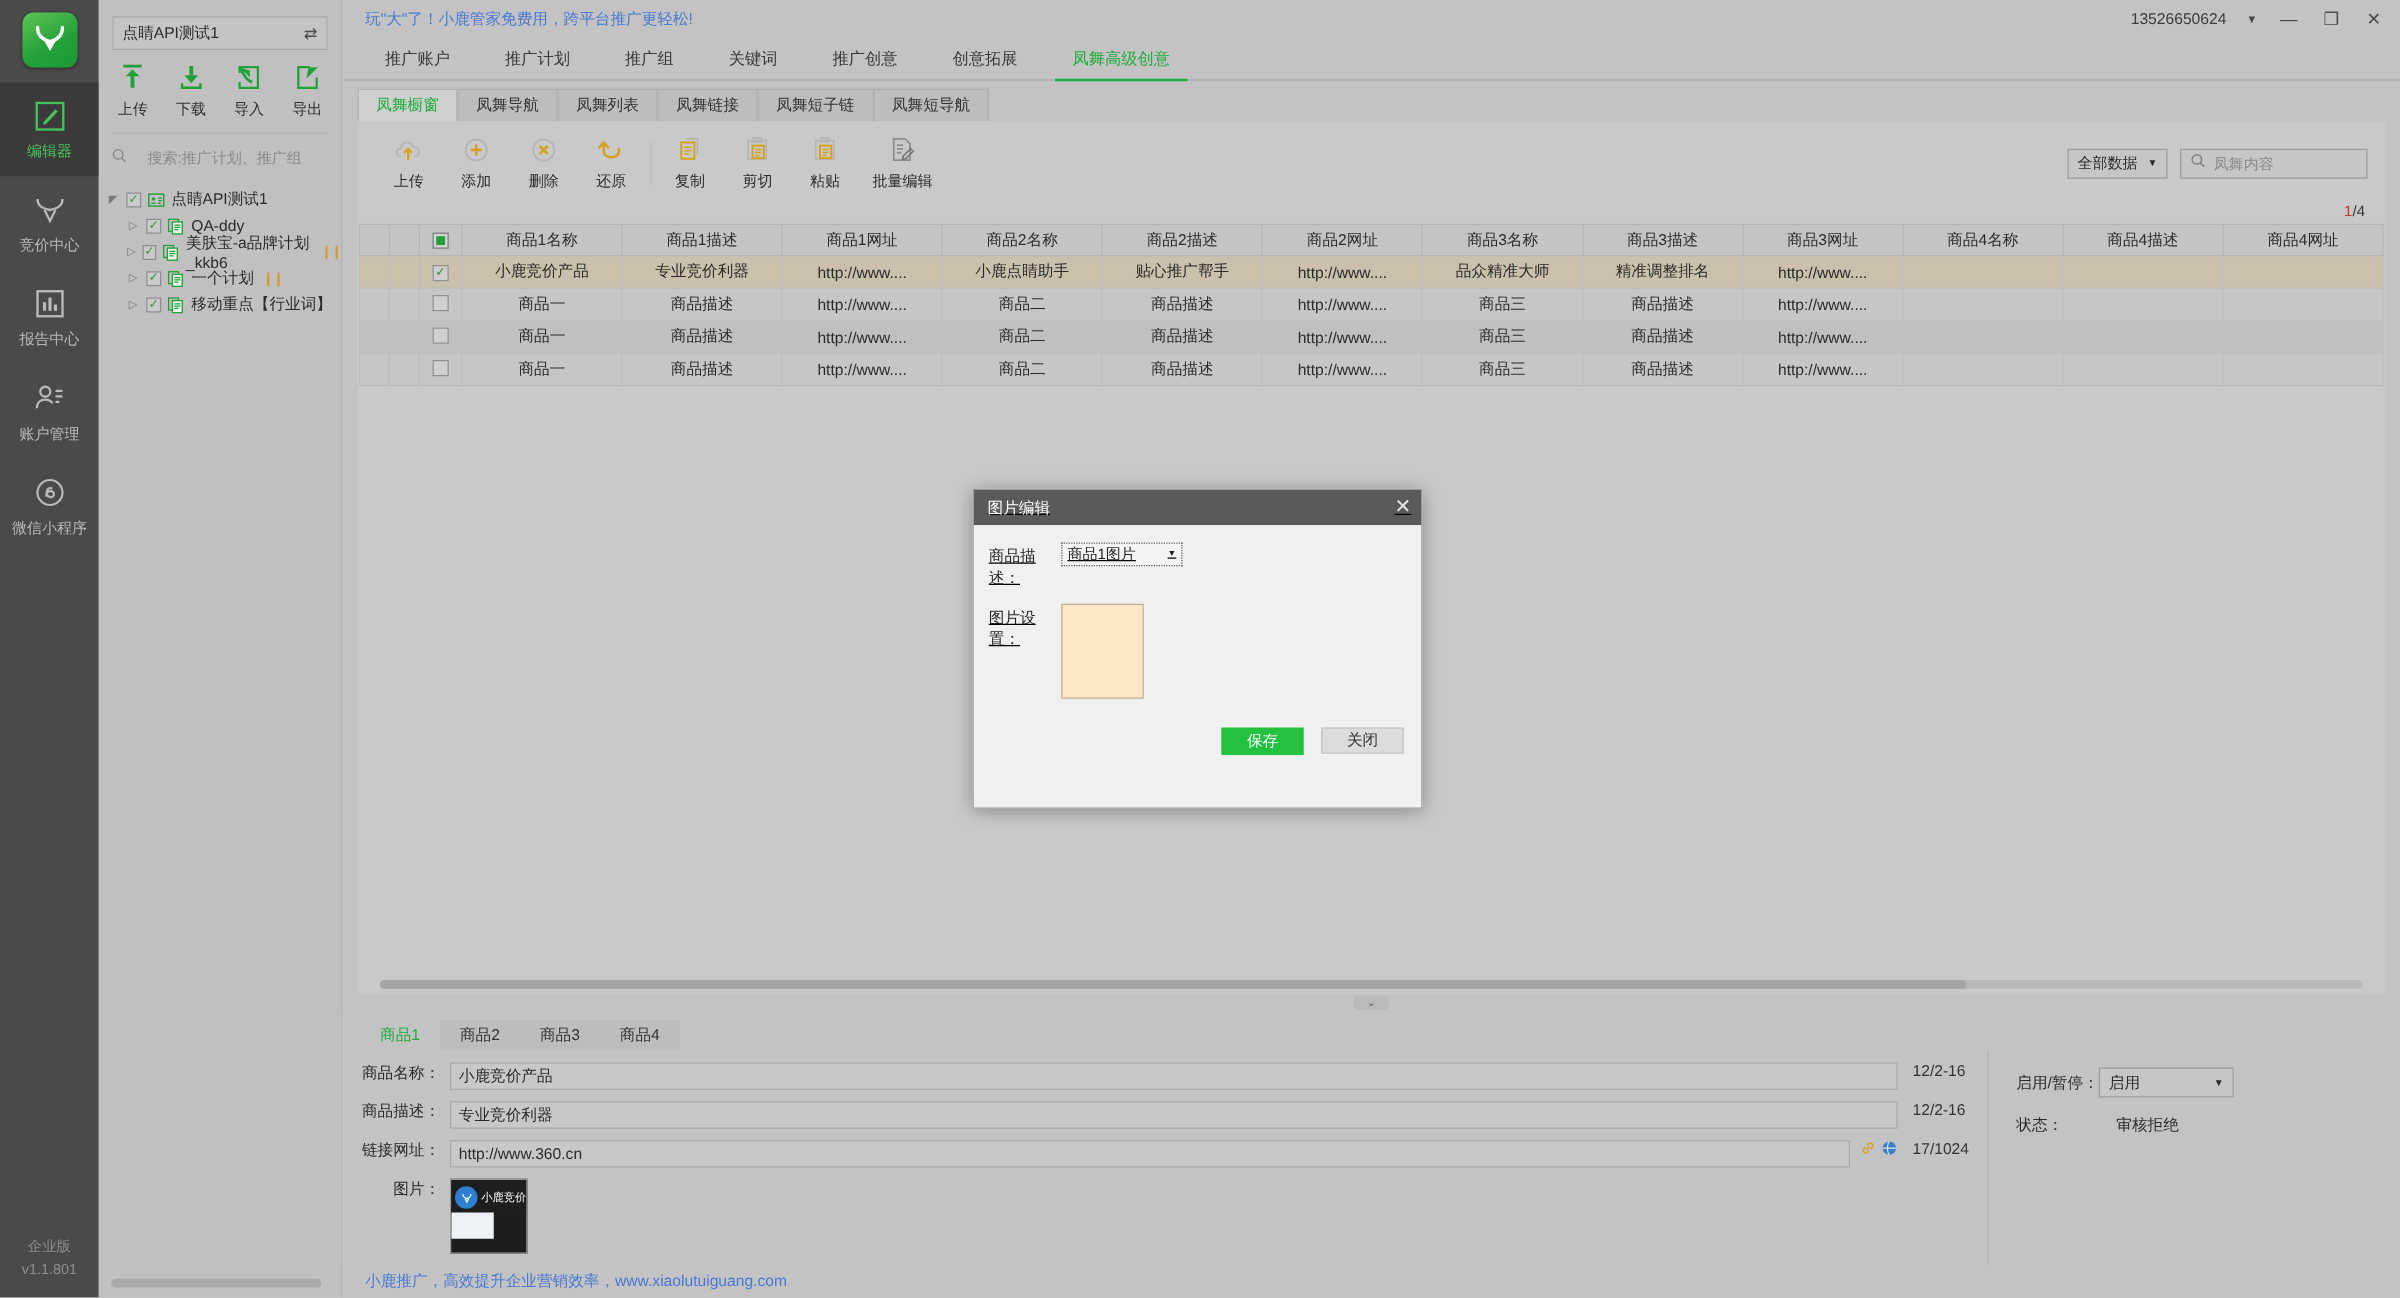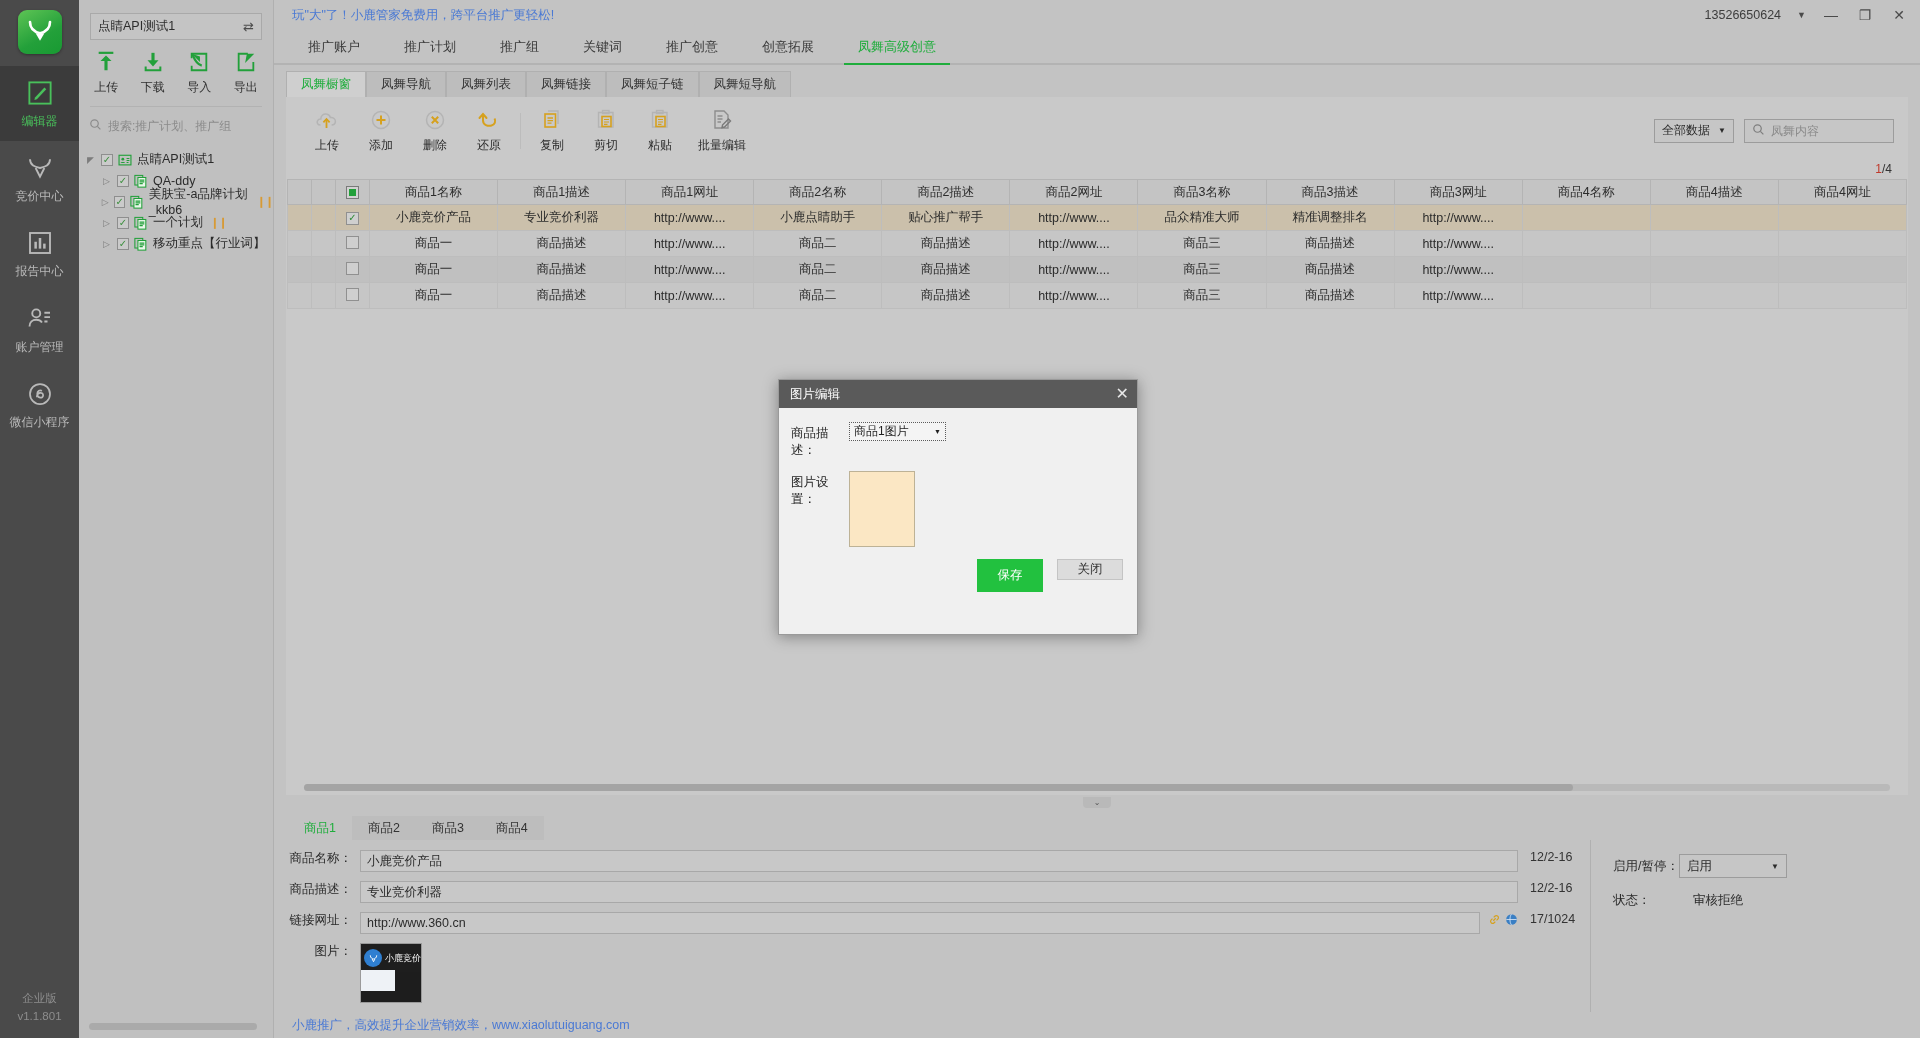--- a/index.html
+++ b/index.html
@@ -49,21 +49,21 @@
     padding: 0 7px; font-size: 12.5px; color: #2c2c2c; cursor: pointer;
   }
   .acct-select .swap { margin-left: auto; color: #4c4c4c; font-size: 13px; }
   .lp-toolbar { display: flex; padding: 10px 4px 8px; }
   .lp-tool { flex: 1; text-align: center; cursor: pointer; color: #2f2f2f; font-size: 12px; }
   .lp-tool .ico { display: block; height: 26px; }
   .lp-tool .ico svg { width: 22px; height: 24px; }
   .lp-tool .lbl { display:block; margin-top: 3px; }
   .lp-divider { height:1px; background:#b2b2b2; margin: 2px 11px 0; }
   .search-row {
-    margin: 8px 10px 4px; display: flex; align-items: center; gap: 6px;
+    margin: 8px 10px 4px; display: flex; align-items: center; gap: 16px;
     height: 22px; color: #7d7d7d; font-size: 12px;
   }
   .search-row input {
     border: none; outline: none; background: transparent; width: 100%;
     font-size: 12px; color: #555; font-family: inherit;
   }
   .search-row input::placeholder { color: #8b8b8b; }
   .tree { padding: 8px 0 0 6px; font-size: 12.5px; color: #2b2b2b; }
   .tnode { display: flex; align-items: center; height: 21px; gap: 5px; cursor: pointer; }
   .tnode.lvl2 { padding-left: 16px; }
@@ -229,43 +229,44 @@
   .dval { font-size:12.5px; color:#2b2b2b; padding-left: 14px;}
 
   .footer {
     height: 26px; display:flex; align-items:center; padding-left: 18px;
     font-size:12.5px; color:#4a79d4;
   }
 
   
   .overlay { position:absolute; inset:0; background: rgba(0,0,0,0); z-index: 40; }
   .modal {
-    position:absolute; left: 778px; top: 379px; width: 360px; height: 256px;
+    position:absolute; left: 778px; top: 391px; width: 360px; height: 256px;
     background:#f0f0f0; box-shadow: 0 2px 14px rgba(0,0,0,.35); z-index: 50;
     border: 1px solid #9a9a9a;
+    text-decoration: underline;
   }
   .modal-head {
     height: 28px; background:#5a5a5a; color:#fff; display:flex; align-items:center;
     padding: 0 8px 0 11px; font-size: 12.5px;
   }
   .modal-x { margin-left:auto; font-size: 16px; cursor:pointer; line-height:1; color:#e8e8e8;}
   .modal-body { padding: 14px 0 0 12px; position:relative; height: 196px;}
   .mrow { display:flex; align-items:flex-start; margin-bottom: 12px; }
   .mlabel { width: 58px; font-size:12.5px; color:#1f1f1f; padding-top: 3px;}
   .msel {
     width: 97px; height: 19px; background:#f4f4f4; border: 1px dotted #5b5b5b;
     display:flex; align-items:center; padding: 0 4px; font-size:12px; color:#1f1f1f; cursor:pointer;
   }
   .msel .ar { margin-left:auto; font-size: 7px; }
   .imgbox {
     width: 66px; height: 76px; background:#fbe7c4; border:1px solid #bdb296;
   }
   .modal-foot { position:absolute; right: 14px; bottom: 12px; display:flex; gap: 14px; }
   .btn-save {
-    width: 66px; height: 33px; background:#22c13f; color:#fff; font-size:12.5px;
+    width: 66px; height: 22px; background:#22c13f; color:#fff; font-size:12.5px;
     border:none; cursor:pointer; font-family:inherit;
   }
   .btn-close {
     width: 66px; height: 21px; background:#dcdcdc; color:#333; font-size:12.5px;
     border:1px solid #c4c4c4; cursor:pointer; font-family:inherit;
   }
 </style>
 </head>
 <body>
 

